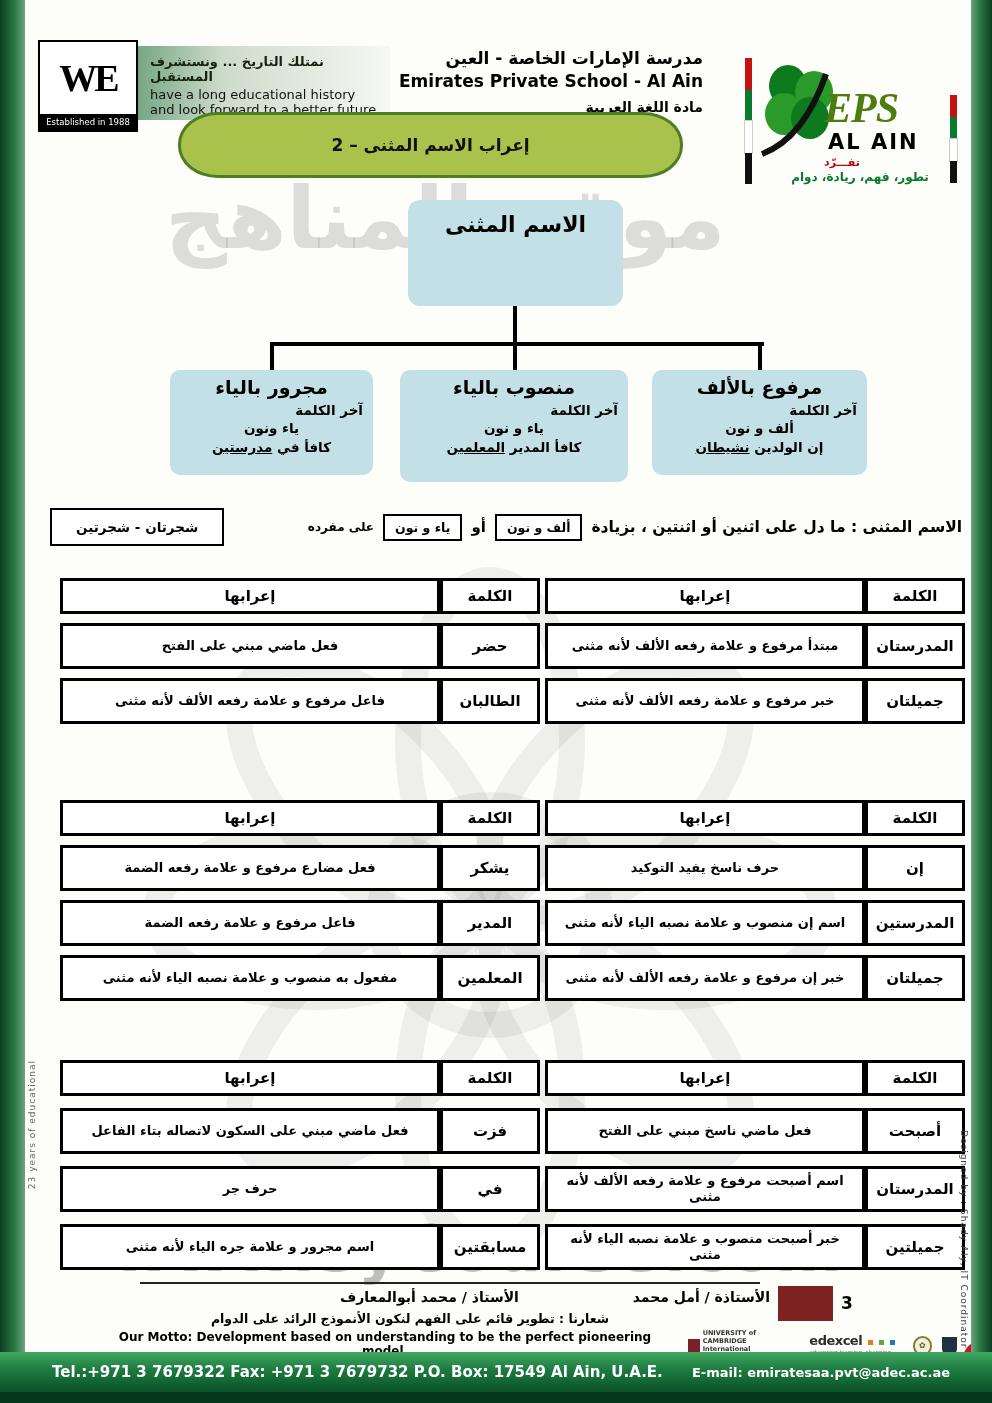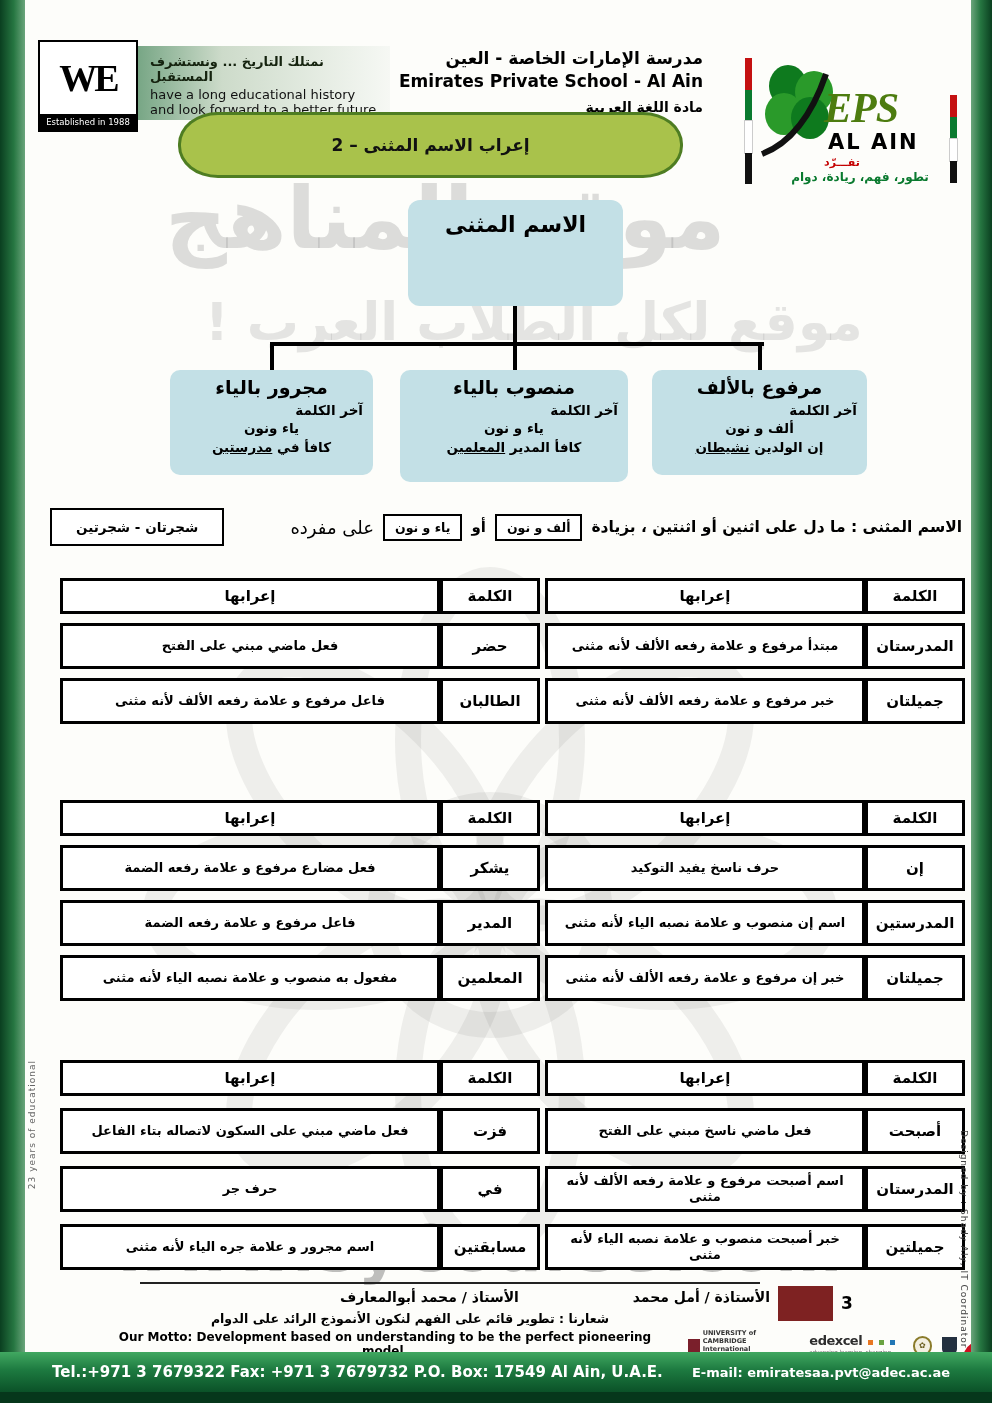--- a/index.html
+++ b/index.html
@@ -76,21 +76,21 @@
   .bline2 { font-size:13.5px; font-weight:bold; text-align:center; margin-top:2px; }
   .bex { font-size:13.5px; font-weight:bold; text-align:center; margin-top:3px; }
   .u { text-decoration:underline; }
 
   
   .defrow { position:absolute; left:50px; right:30px; top:508px; display:flex; direction:rtl;
     align-items:center; gap:9px; z-index:1; }
   .def-sentence { font-size:15.5px; font-weight:bold; white-space:nowrap; }
   .def-box { border:2px solid #000; padding:4px 10px; font-size:12.5px; font-weight:bold; background:#fff; white-space:nowrap; }
   .def-or { font-size:15px; font-weight:bold; }
-  .def-suffix { font-size:18px; font-weight:normal; white-space:nowrap; }
+  .def-suffix { font-size:12px; font-weight:bold; white-space:nowrap; }
   .def-example { margin-inline-start:auto; border:2px solid #000; padding:9px 24px; font-size:13.5px;
     font-weight:bold; background:#fff; white-space:nowrap; }
 
   
   .tbl { position:absolute; display:flex; flex-direction:column; gap:9px; z-index:1; }
   .t1r{left:545px;top:578px;width:420px}  .t1l{left:60px;top:578px;width:480px}
   .t2r{left:545px;top:800px;width:420px}  .t2l{left:60px;top:800px;width:480px}
   .t3r{left:545px;top:1060px;width:420px} .t3l{left:60px;top:1060px;width:480px}
   .t3r,.t3l{gap:12px}
   .trow { display:flex; direction:rtl; }
@@ -132,21 +132,20 @@
   .contact { font-size:15px; }
   .email { font-size:13px; }
   .bottom-strip { position:absolute; left:0; top:1392px; width:992px; height:11px; background:#06371b; z-index:5; }
 </style>
 </head>
 <body>
 
 <div class="page">
 
   <div class="wm wm1" dir="rtl">موقع المناهج</div>
-  <div class="wm wm2" dir="rtl">موقع لكل الطلاب العرب !</div>
   <svg class="wm-flower" width="740" height="740" viewBox="0 0 740 740">
     <g fill="none" stroke="rgba(60,60,60,0.08)" stroke-width="26">
       <circle cx="370" cy="370" r="110"></circle>
       <ellipse cx="370" cy="195" rx="82" ry="160"></ellipse>
       <ellipse cx="370" cy="195" rx="82" ry="160" transform="rotate(45 370 370)"></ellipse>
       <ellipse cx="370" cy="195" rx="82" ry="160" transform="rotate(90 370 370)"></ellipse>
       <ellipse cx="370" cy="195" rx="82" ry="160" transform="rotate(135 370 370)"></ellipse>
       <ellipse cx="370" cy="195" rx="82" ry="160" transform="rotate(180 370 370)"></ellipse>
       <ellipse cx="370" cy="195" rx="82" ry="160" transform="rotate(225 370 370)"></ellipse>
       <ellipse cx="370" cy="195" rx="82" ry="160" transform="rotate(270 370 370)"></ellipse>

